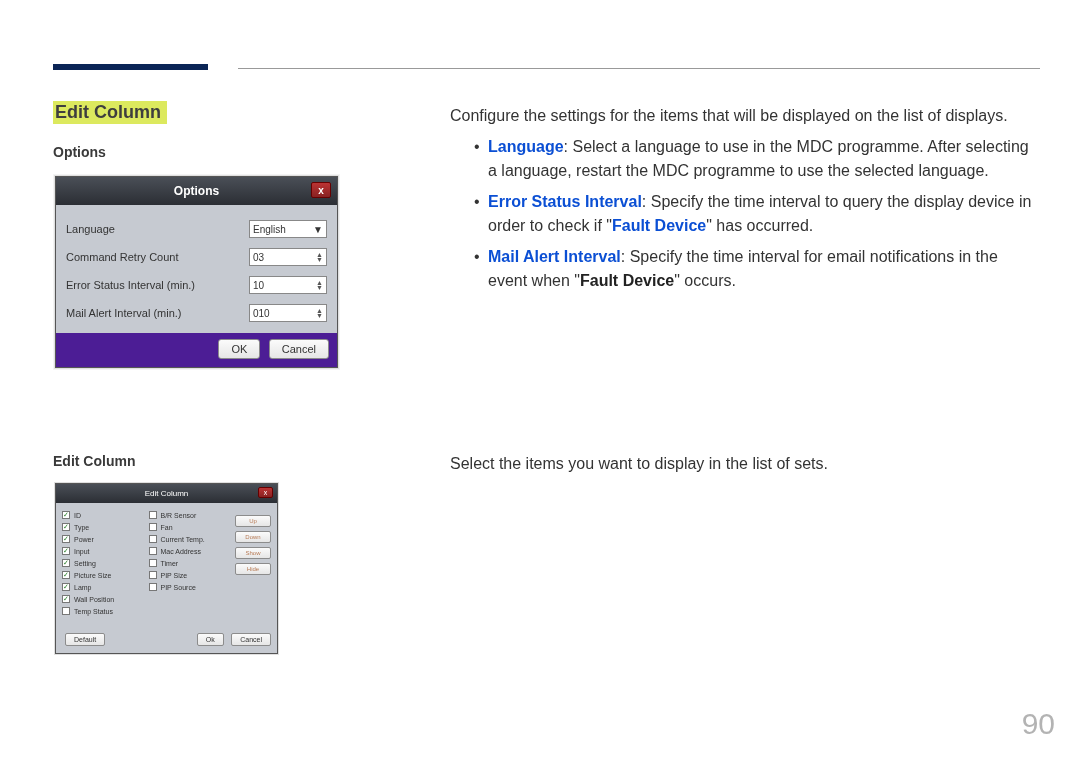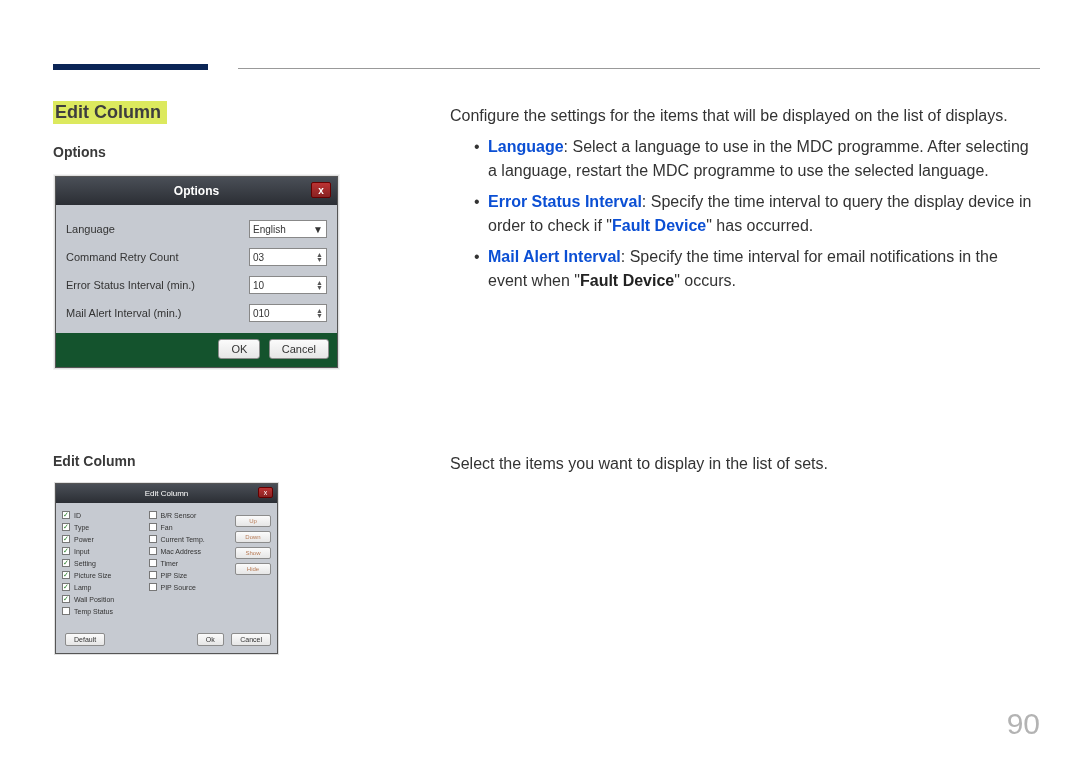--- a/index.html
+++ b/index.html
@@ -92,21 +92,21 @@
     background: #fff;
     border: 1px solid #888;
     font-size: 10px;
     padding: 1px 3px;
     display: flex;
     align-items: center;
     justify-content: space-between;
   }
   .spin-btns { display:flex; flex-direction:column; line-height:5px; font-size:7px; color:#555;}
   .opt-btnbar {
-    background: #14532d;
+    background: #4c1d95;
     text-align: right;
     padding: 6px 8px 8px 8px;
   }
   .btn-small {
     display: inline-block;
     background: linear-gradient(#fbfbfb,#e6e6e6);
     border: 1px solid #8c8c8c;
     border-radius: 3px;
     font-size: 11px;
     padding: 3px 12px;
@@ -209,21 +209,21 @@
   .bold-blk { color: #222; font-weight: bold; }
   .right-ec {
     position: absolute;
     left: 450px;
     top: 455px;
     font-size: 16px;
     color: #333;
   }
   .page-num {
     position: absolute;
-    right: 40px;
+    right: 25px;
     bottom: 22px;
     font-size: 30px;
     color: #b3b3b3;
     font-weight: 300;
   }
 </style>
 </head>
 <body>
 
 <div class="top-bar"></div>

